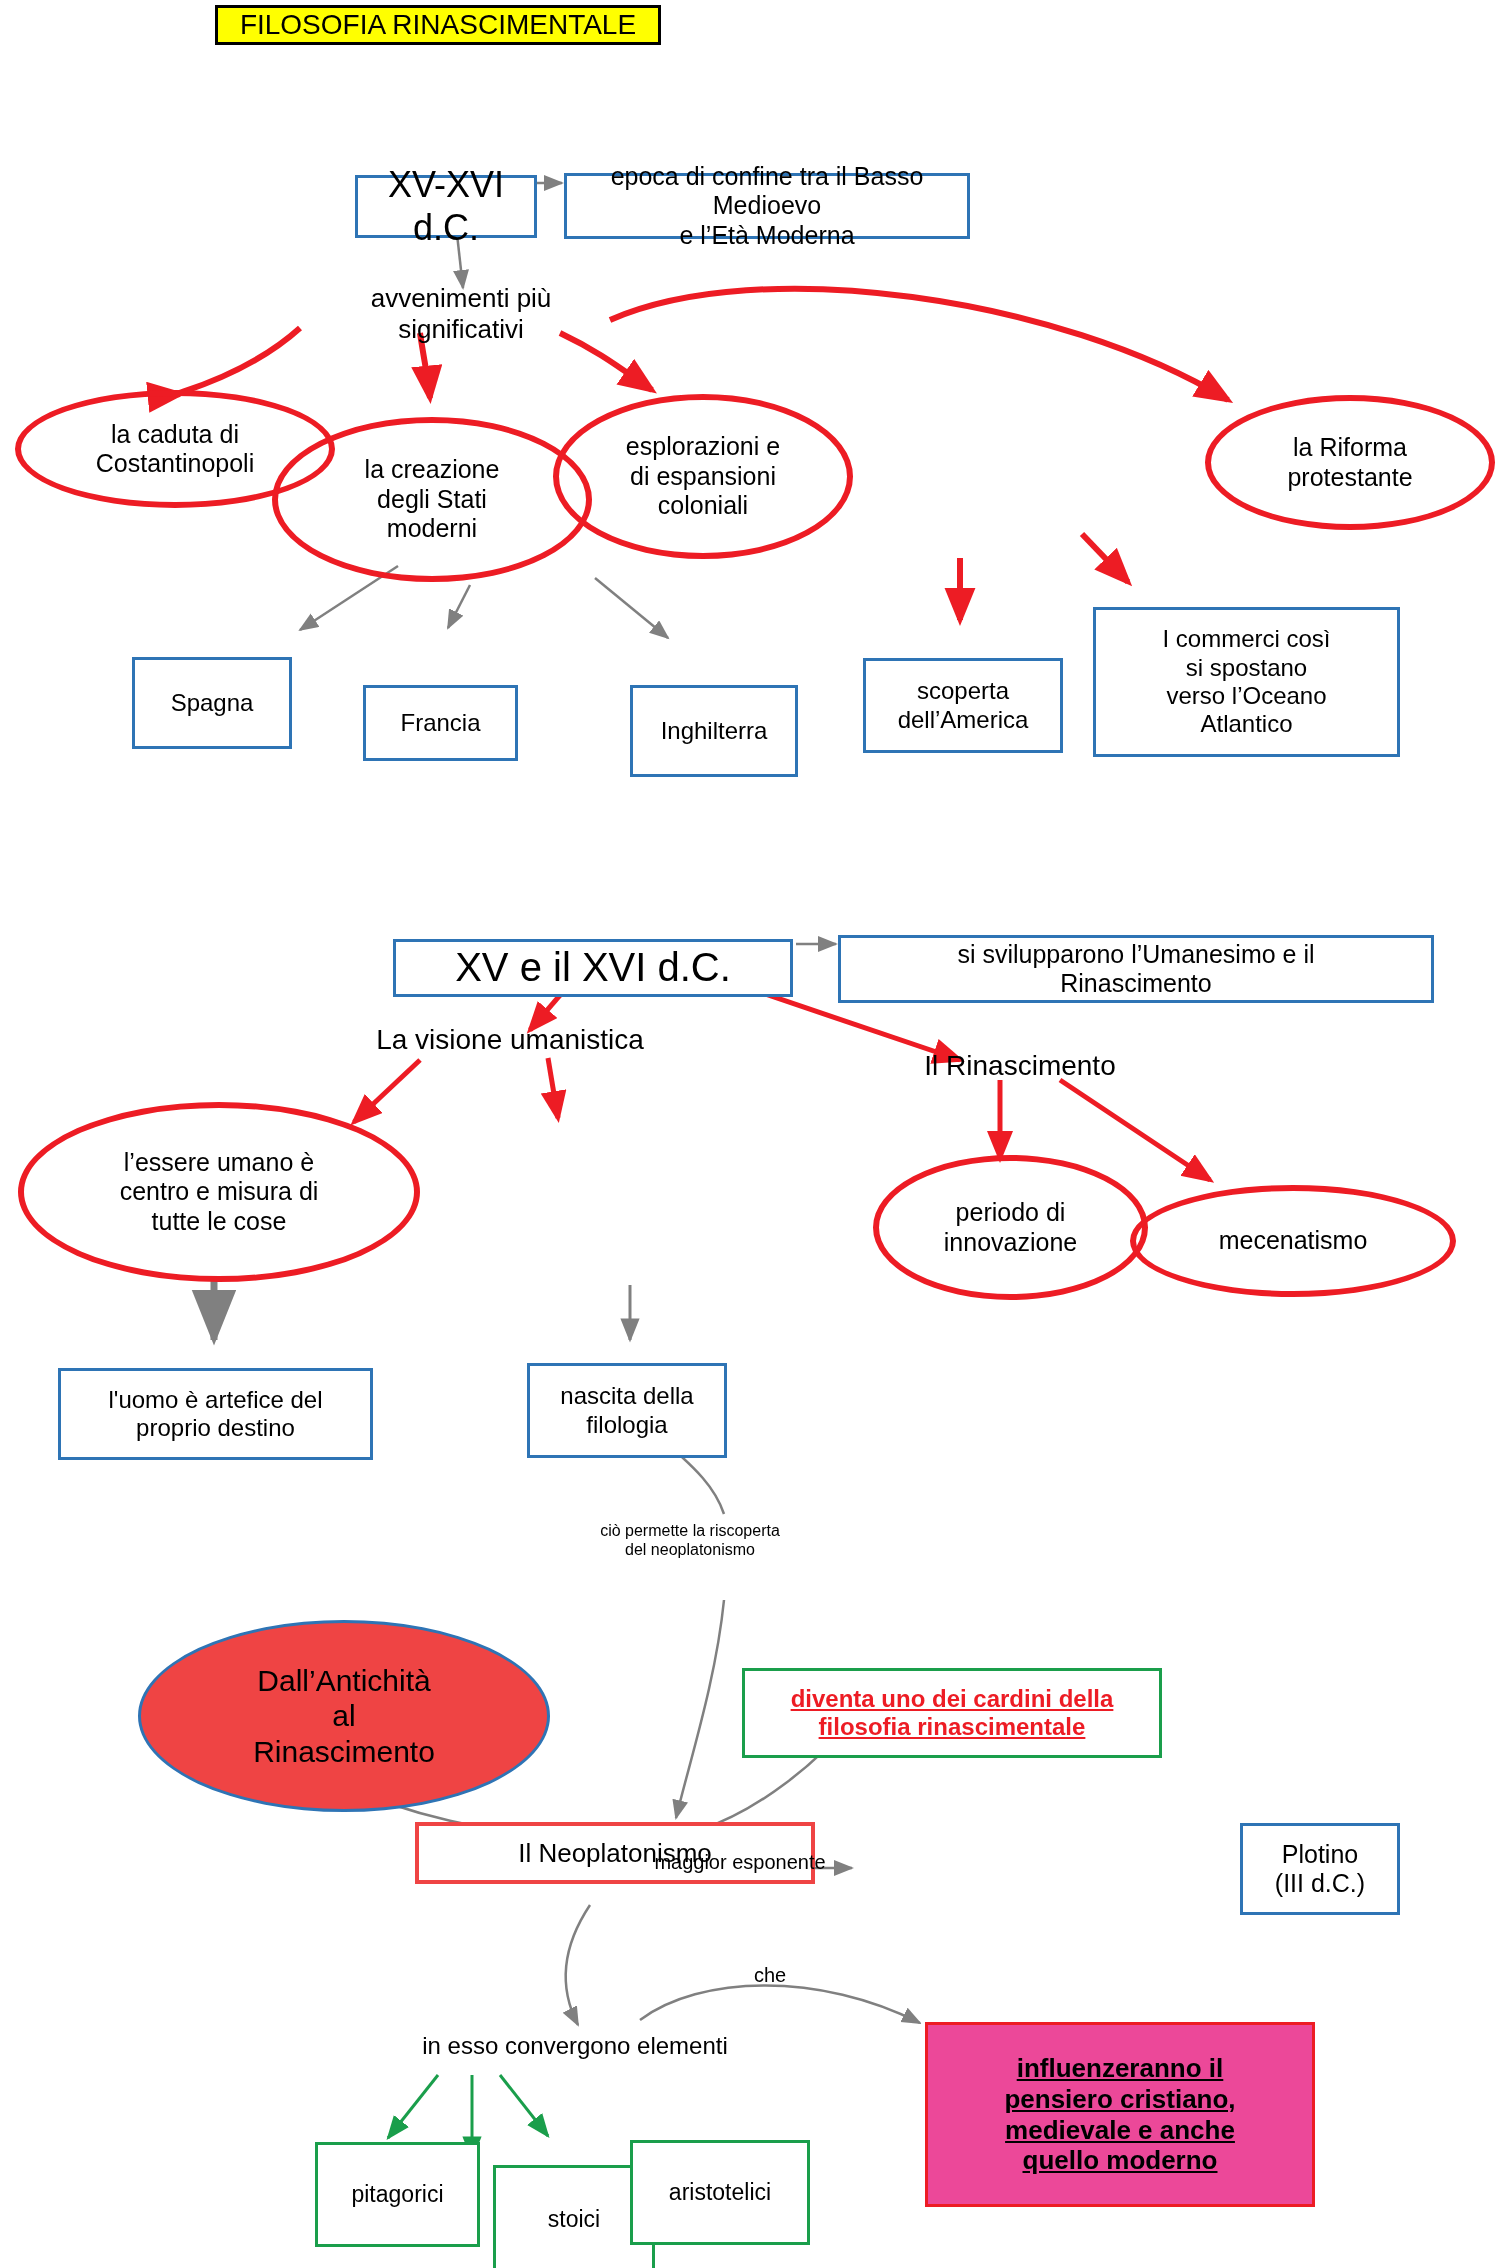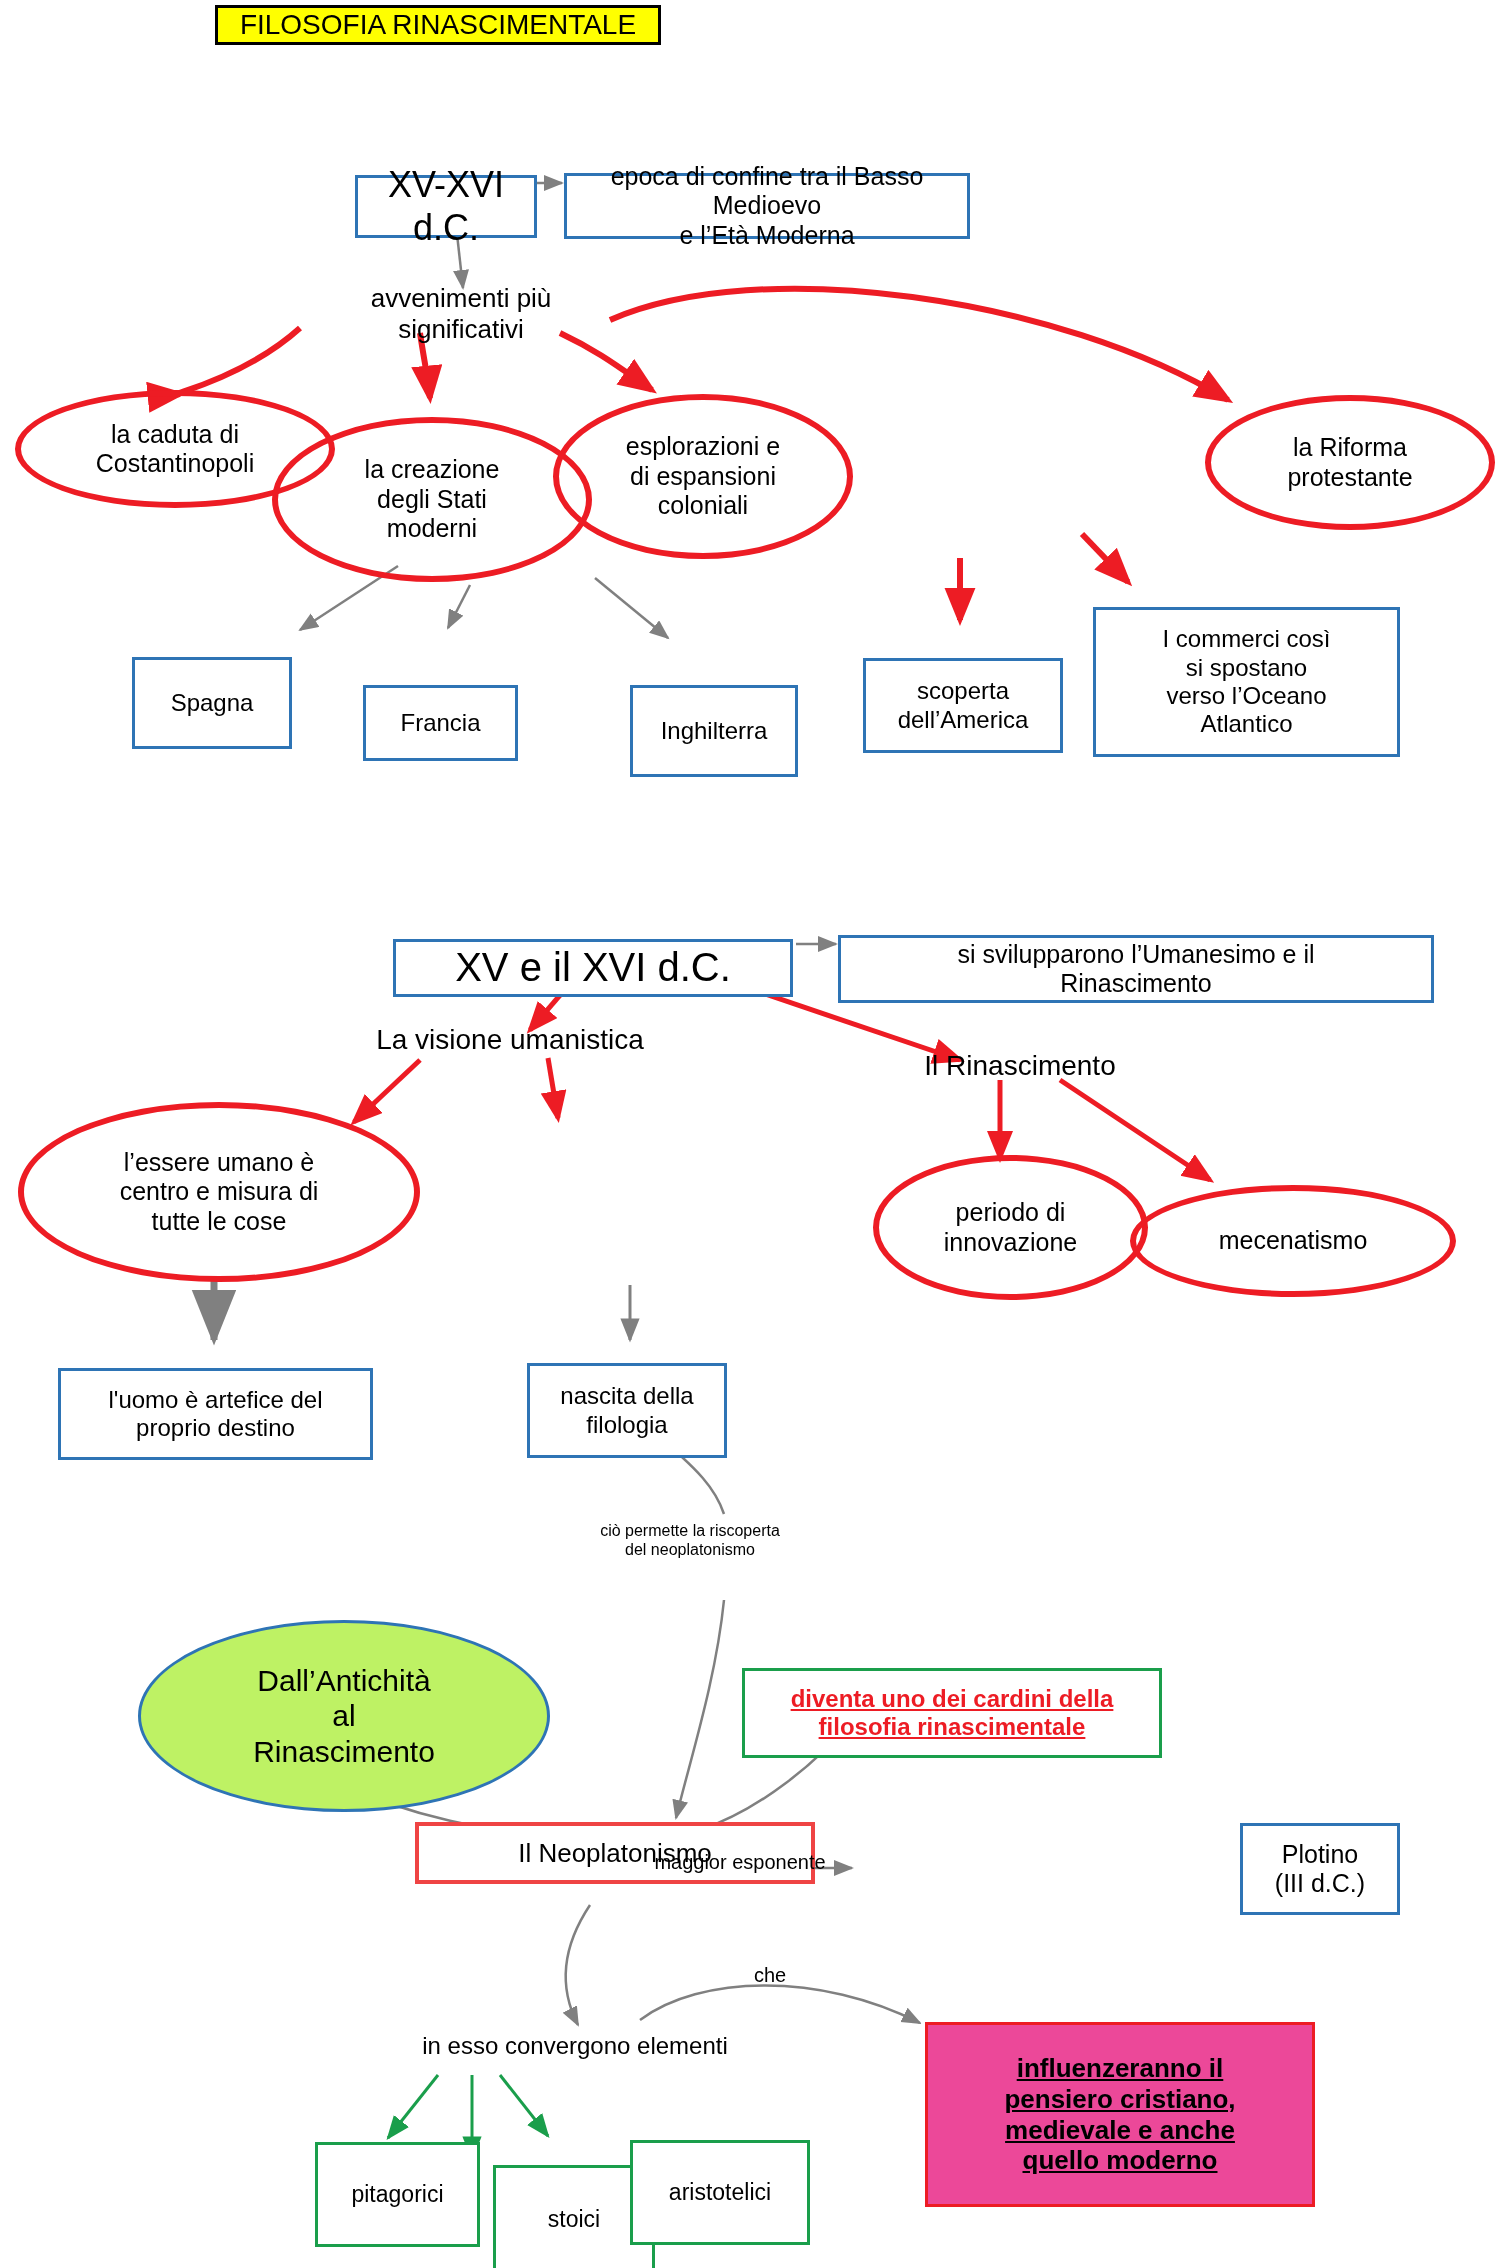--- a/index.html
+++ b/index.html
@@ -11,21 +11,21 @@
 
   
   .boxblue{border:3px solid #2e74b5;background:#ffffff;margin-top:23px;}
   .boxblue-thick{border:4px solid #ef4444;background:#ffffff;}
   .boxgreen{border:3px solid #1a9e4b;background:#ffffff;}
   .boxred{border:3px solid #ed1c24;background:#ec4899;}
   .boxyellow{border:3px solid #000000;background:#ffff00;}
 
   
   .ellred{border:6px solid #ed1c24;border-radius:50%;background:transparent;}
-  .ellblue{border:3px solid #2e74b5;border-radius:50%;background:#bef264;}
+  .ellblue{border:3px solid #2e74b5;border-radius:50%;background:#ef4444;}
 
   
   .plain{background:transparent;border:none;}
 
   .t28{font-size:28px;}
   .t26{font-size:26px;}
   .t25{font-size:25px;}
   .t24{font-size:24px;}
   .t23{font-size:23px;}
   .t21{font-size:16px;}

